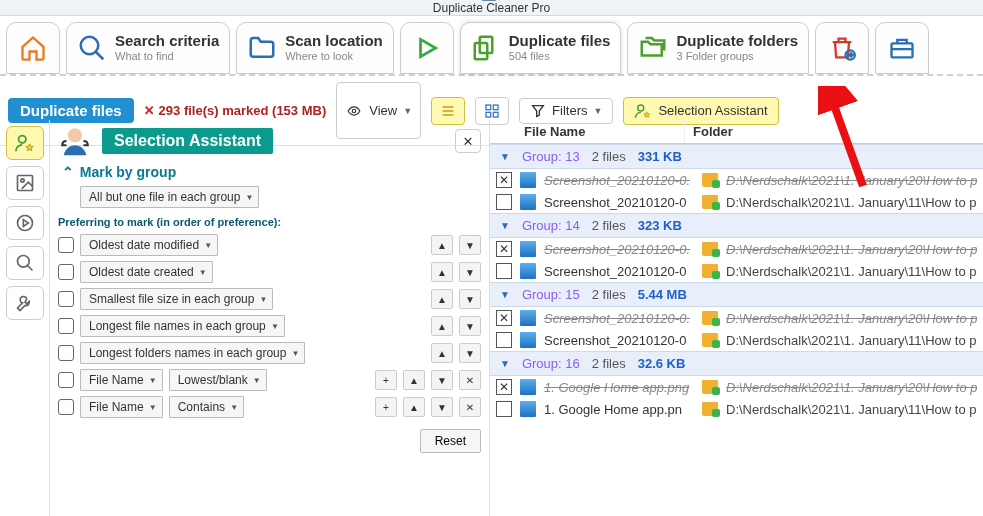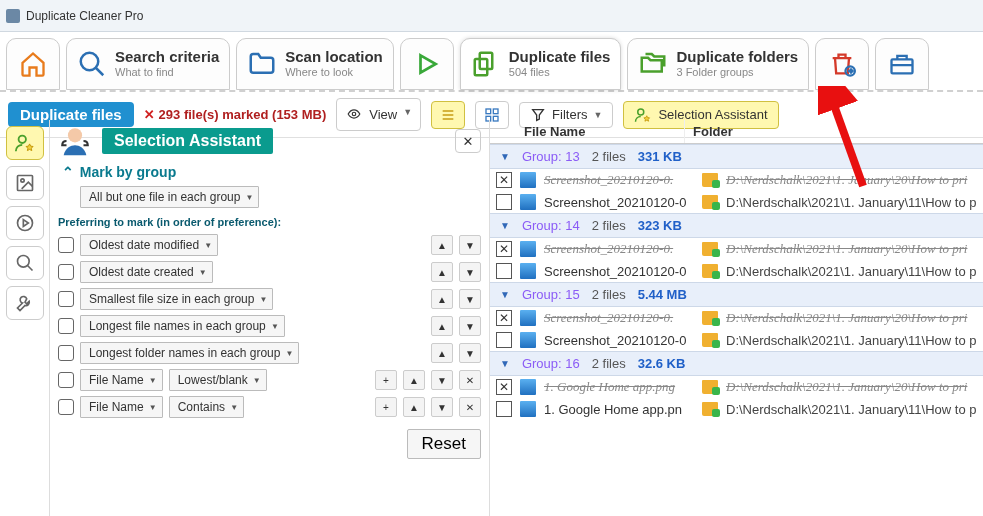--- a/index.html
+++ b/index.html
@@ -1,36 +1,36 @@
 <!DOCTYPE html>
 <html><head>
 <meta charset="utf-8">
 <style>
 * { box-sizing: border-box; margin: 0; padding: 0; font-family: "Segoe UI", Tahoma, sans-serif; }
 body { width: 983px; height: 516px; background: #fff; overflow: hidden; font-size: 13px; color: #333; position: relative; }
 
 
-.titlebar { height: 32px; background: #f0f4f8; border-bottom: 1px solid #d0d8e0; display: flex; align-items: center; padding: 0 6px; font-size: 12px; }
+.titlebar { height: 16px; background: #f0f4f8; border-bottom: 1px solid #d0d8e0; display: flex; align-items: center; padding: 0 6px; font-size: 12px; flex-direction: column; }
 .titlebar .app-icon { width: 14px; height: 14px; background: #6b88a5; border-radius: 2px; margin-right: 6px; }
 
 
 .tabbar { display: flex; gap: 6px; padding: 6px 6px 0 6px; border-bottom: 2px dashed #d0d0d0; align-items: stretch; }
 .tab { border: 1px solid #ccc; border-radius: 10px 10px 0 0; background: #fdfdfd; display: flex; align-items: center; gap: 8px; padding: 6px 10px; height: 52px; cursor: pointer; }
 .tab.square { width: 54px; justify-content: center; }
 .tab.active { background: #fff; box-shadow: 0 0 4px rgba(0,0,0,0.15); }
 .tab .tab-icon { width: 30px; height: 30px; display: flex; align-items: center; justify-content: center; }
 .tab .tab-text { display: flex; flex-direction: column; line-height: 1.2; }
 .tab .tab-title { font-size: 15px; font-weight: 600; color: #333; }
 .tab .tab-sub { font-size: 11px; color: #888; }
 
 
 .actionbar { display: flex; align-items: center; gap: 10px; padding: 6px 8px; border-bottom: 1px solid #e0e0e0; }
 .pill { background: #2090d0; color: #fff; font-weight: 600; padding: 4px 12px; border-radius: 4px; font-size: 15px; }
 .marked { color: #b02020; font-weight: 600; font-size: 13px; display: flex; align-items: center; gap: 4px; }
-.view-btn { border: 1px solid #ccc; border-radius: 4px; padding: 8px 8px; display: flex; gap: 6px; cursor: pointer; font-size: 13px; }
+.view-btn { border: 1px solid #ccc; border-radius: 4px; padding: 20px 8px; display: flex; align-items: center; gap: 6px; cursor: pointer; font-size: 13px; }
 .icon-btn { border: 1px solid #ccc; border-radius: 4px; padding: 4px 6px; display: flex; align-items: center; justify-content: center; cursor: pointer; width: 34px; height: 28px; }
 .icon-btn.active { background: #fff8b0; border-color: #d0c040; }
 .filters-btn { border: 1px solid #ccc; border-radius: 4px; padding: 4px 10px; display: flex; align-items: center; gap: 6px; cursor: pointer; font-size: 13px; }
 .sel-assist-btn { background: #fff8b0; border: 1px solid #d0c040; border-radius: 4px; padding: 4px 10px; display: flex; align-items: center; gap: 6px; cursor: pointer; font-size: 13px; }
 
 
 .main { display: flex; position: absolute; top: 120px; bottom: 0; left: 0; right: 0; }
 .sidestrip { width: 50px; border-right: 1px solid #ddd; display: flex; flex-direction: column; align-items: center; padding-top: 6px; gap: 6px; }
 .sidestrip .side-icon { width: 38px; height: 34px; border: 1px solid #ccc; border-radius: 6px; display: flex; align-items: center; justify-content: center; cursor: pointer; }
 .sidestrip .side-icon.active { background: #fff8b0; border-color: #d0c040; }
@@ -43,21 +43,21 @@
 
 .section-title { font-weight: 700; color: #0a7a8e; font-size: 14px; margin: 4px 0 6px 4px; display:flex; align-items:center; gap:6px;}
 .dd { border: 1px solid #bbb; background: #f6f6f6; padding: 3px 18px 3px 8px; font-size: 12px; position: relative; display: inline-block; cursor: pointer; border-radius: 1px; }
 .dd::after { content: "▼"; font-size: 8px; color: #555; position: absolute; right: 5px; top: 50%; transform: translateY(-50%); }
 .section-sub { font-weight: 600; color: #0a5a6e; font-size: 11px; margin: 8px 0 6px 0; }
 
 .criterion-row { display: flex; align-items: center; gap: 6px; margin: 5px 0; }
 .chk { width: 16px; height: 16px; border: 1.5px solid #666; border-radius: 3px; cursor:pointer; flex:none; }
 .spacer { flex: 1; }
 .mini-btn { width: 22px; height: 20px; border: 1px solid #ccc; background: #f4f4f4; display: flex; align-items: center; justify-content: center; font-size: 10px; cursor: pointer; border-radius: 2px; }
-.reset-btn { border: 1px solid #bbb; background: #f6f6f6; padding: 4px 14px; font-size: 17px; cursor: pointer; border-radius: 2px; float: right; margin-top: 6px; }
+.reset-btn { border: 1px solid #bbb; background: #f6f6f6; padding: 4px 14px; font-size: 12px; cursor: pointer; border-radius: 2px; float: right; margin-top: 6px; }
 
 
 .right-panel { flex: 1; overflow: hidden; display: flex; flex-direction: column; }
 .col-headers { display: flex; border-bottom: 1px solid #ccc; font-weight: 600; font-size: 13px; }
 .col-headers div { padding: 4px 8px; }
 .col-fn { width: 195px; border-right: 1px solid #eee; padding-left: 34px !important; }
 .col-fd { flex: 1; }
 
 .group-header { background: #e8effa; border-top: 1px solid #cdd8e8; border-bottom: 1px solid #cdd8e8; padding: 4px 10px; font-size: 13px; display: flex; gap: 12px; align-items: center; }
 .group-header .tri { color: #3068b8; font-size: 10px; }
@@ -65,21 +65,21 @@
 .group-header .grp-files { color: #555; }
 .group-header .grp-size { color: #2060c8; font-weight: 600; }
 
 .file-row { display: flex; align-items: center; padding: 3px 6px; font-size: 13px; gap: 4px; }
 .mark-x { width: 16px; height: 16px; border: 1.5px solid #555; display:flex; align-items:center; justify-content:center; font-size:12px; color:#333; flex:none; }
 .file-icon { width: 16px; height: 16px; background: linear-gradient(#5ab0f0,#2070c0); border-radius:1px; margin: 0 4px; flex:none; }
 .folder-icon { width: 16px; height: 14px; background: #f0b030; border-radius: 1px 1px 2px 2px; margin: 0 4px; flex:none; position:relative; }
 .folder-icon::after { content:""; position:absolute; bottom:-1px; right:-2px; width:8px; height:8px; background:#39b54a; border-radius:2px; }
 .file-name { width: 150px; overflow: hidden; white-space: nowrap; }
 .file-folder { flex: 1; overflow: hidden; white-space: nowrap; color: #444; }
-.struck { text-decoration: line-through; color: #888; font-style: italic; font-family: Liberation Serif, serif; }
+.struck { text-decoration: line-through; color: #888; font-style: italic; }
 
 
 .arrow { position: absolute; right: 105px; top: 86px; pointer-events: none; }
 
 svg { display: block; }
 .caret-down { font-size: 9px; color: #666; }
 </style>
 </head>
 <body>
 
@@ -300,21 +300,21 @@
         </div>
         <div class="criterion-row">
     <span class="chk"></span>
     <span class="dd">Longest file names in each group</span>
     <span class="spacer"></span>
     <span class="mini-btn">▲</span>
     <span class="mini-btn">▼</span>
         </div>
         <div class="criterion-row">
     <span class="chk"></span>
-    <span class="dd">Longest folder names in each group</span>
+    <span class="dd">Longest folders names in each group</span>
     <span class="spacer"></span>
     <span class="mini-btn">▲</span>
     <span class="mini-btn">▼</span>
         </div>
         <div class="criterion-row">
     <span class="chk"></span>
     <span class="dd">File Name</span>
     <span class="dd">Lowest/blank</span>
     <span class="spacer"></span>
     <span class="mini-btn">+</span>

